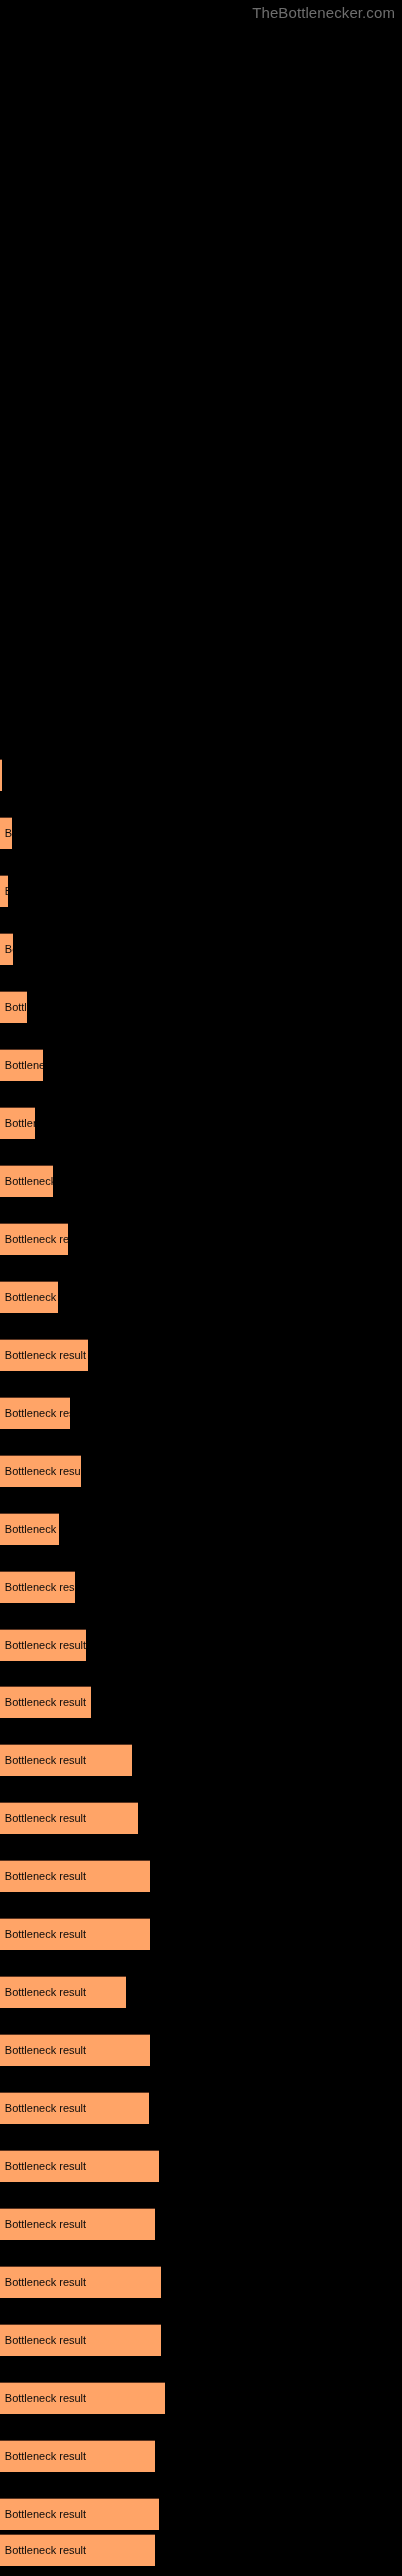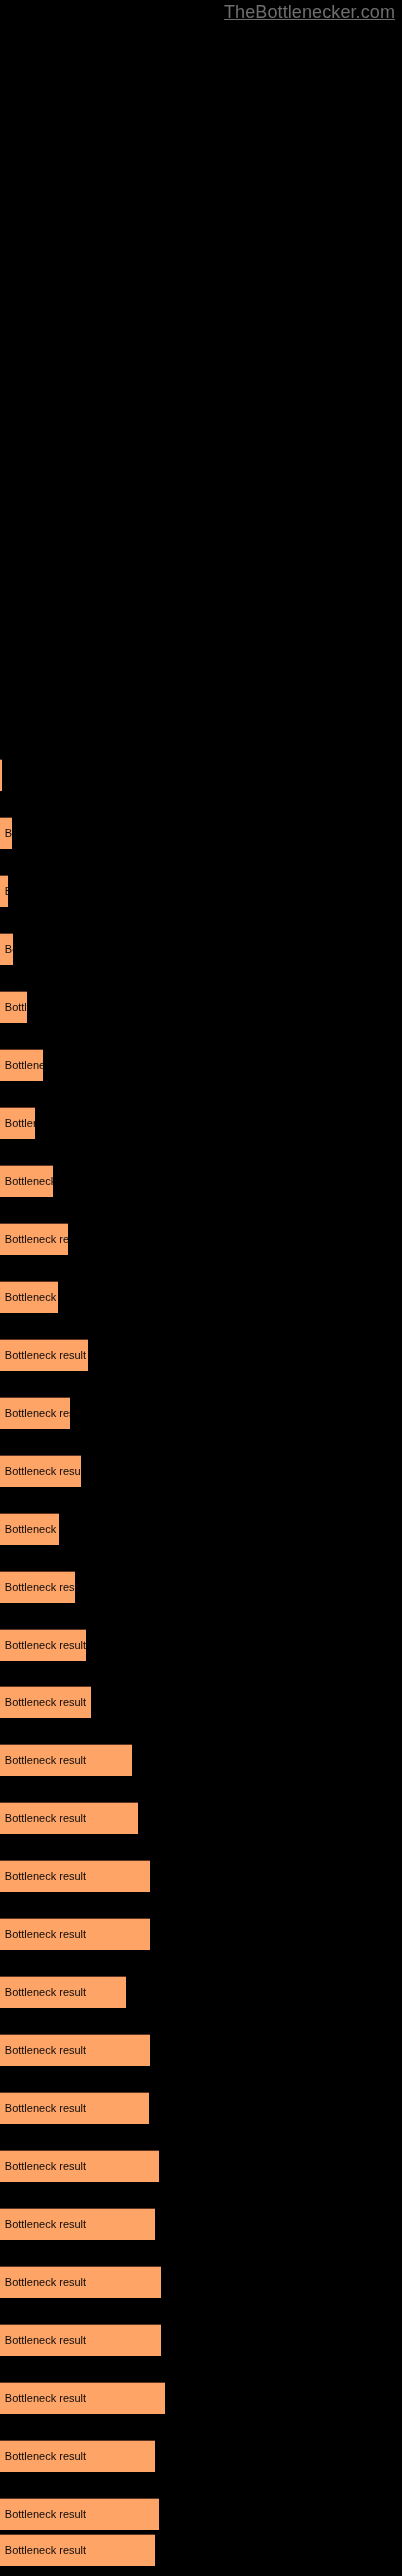--- a/index.html
+++ b/index.html
@@ -24,27 +24,26 @@
     width: 403px;
     height: 2576px;
     background: #000000;
   }
 
   
   .site-title {
     position: absolute;
     right: 8px;
     top: 1.6px;
-    font-size: 18px;
+    font-size: 15px;
     line-height: 21px;
     letter-spacing: 0.1px;
     color: #6e6e6e;
     white-space: nowrap;
     font-family: "Liberation Sans", "DejaVu Sans", sans-serif;
-    text-decoration: underline;
   }
 
   
   .plot-area {
     position: absolute;
     left: 0;
     top: 0;
     width: 403px;
     height: 2576px;
   }

